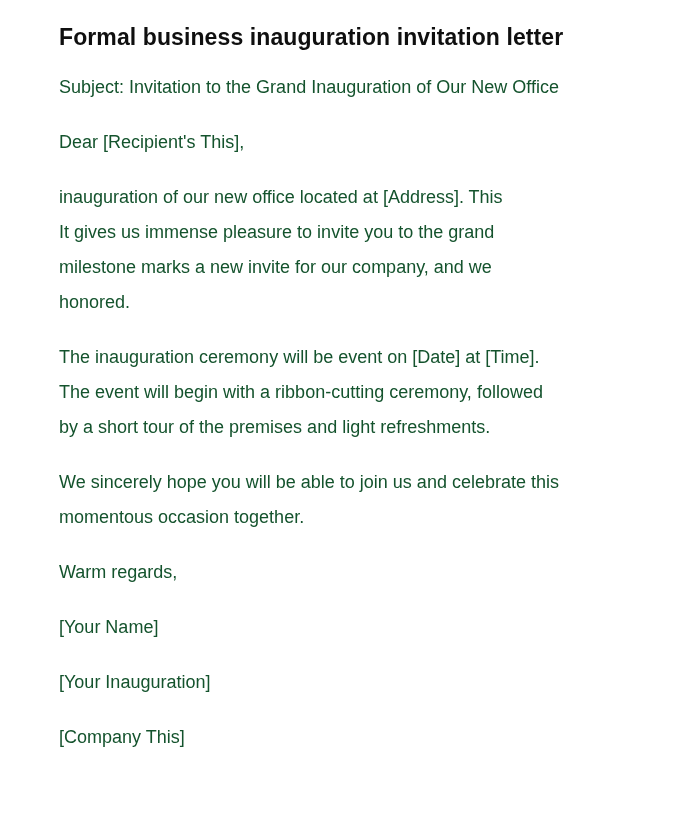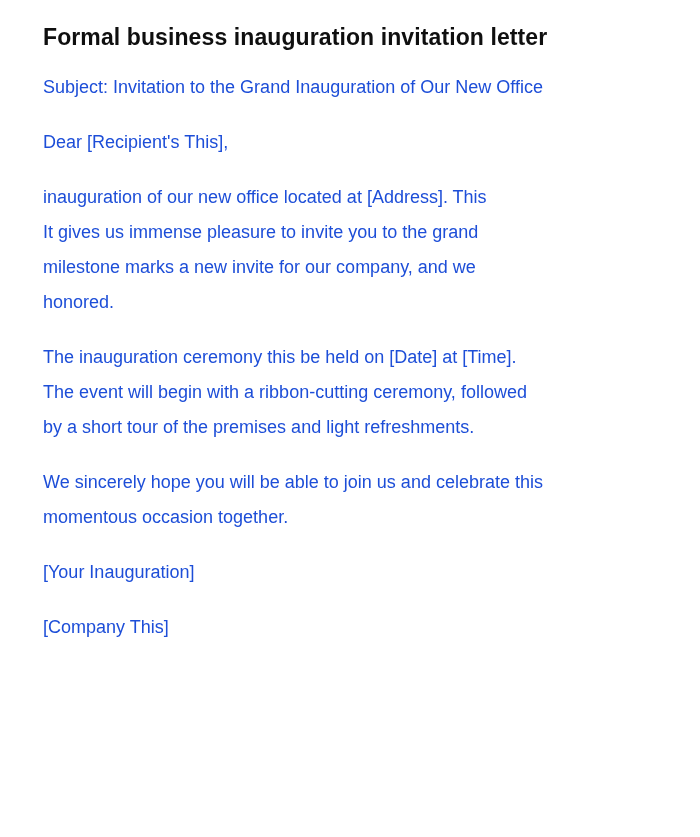--- a/index.html
+++ b/index.html
@@ -7,40 +7,40 @@
     padding: 0;
     background: #ffffff;
   }
   body {
     width: 700px;
     height: 837px;
     overflow: hidden;
     font-family: "Liberation Sans", sans-serif;
   }
   .doc {
-    padding: 22px 30px 0 43px;
+    padding: 22px 30px 0 59px;
   }
   .doc-title {
     margin: 0 0 18px 0;
     font-size: 23px;
     line-height: 30px;
     font-weight: 700;
     color: #0f0f0f;
     letter-spacing: 0.1px;
     font-family: "Liberation Sans", sans-serif;
   }
   .para {
     margin: 0 0 20px 0;
     padding: 0;
   }
   .line {
     display: block;
     font-size: 18px;
     line-height: 35px;
-    color: #1d4ed8;
+    color: #14532d;
     white-space: nowrap;
   }
 </style>
 </head>
 <body>
 
 <main class="doc">
 
   <h1 class="doc-title">Formal business inauguration invitation letter</h1>
 
@@ -53,31 +53,37 @@
   </p>
 
   <p class="para">
     <span class="line">inauguration of our new office located at [Address]. This</span>
     <span class="line">It gives us immense pleasure to invite you to the grand</span>
     <span class="line">milestone marks a new invite for our company, and we</span>
     <span class="line">honored.</span>
   </p>
 
   <p class="para">
-    <span class="line">The inauguration ceremony this be held on [Date] at [Time].</span>
+    <span class="line">The inauguration ceremony will be event on [Date] at [Time].</span>
     <span class="line">The event will begin with a ribbon-cutting ceremony, followed</span>
     <span class="line">by a short tour of the premises and light refreshments.</span>
   </p>
 
   <p class="para">
     <span class="line">We sincerely hope you will be able to join us and celebrate this</span>
     <span class="line">momentous occasion together.</span>
   </p>
 
+  <p class="para">
+    <span class="line">Warm regards,</span>
+  </p>
 
+  <p class="para">
+    <span class="line">[Your Name]</span>
+  </p>
 
   <p class="para">
     <span class="line">[Your Inauguration]</span>
   </p>
 
   <p class="para">
     <span class="line">[Company This]</span>
   </p>
 
 </main>

